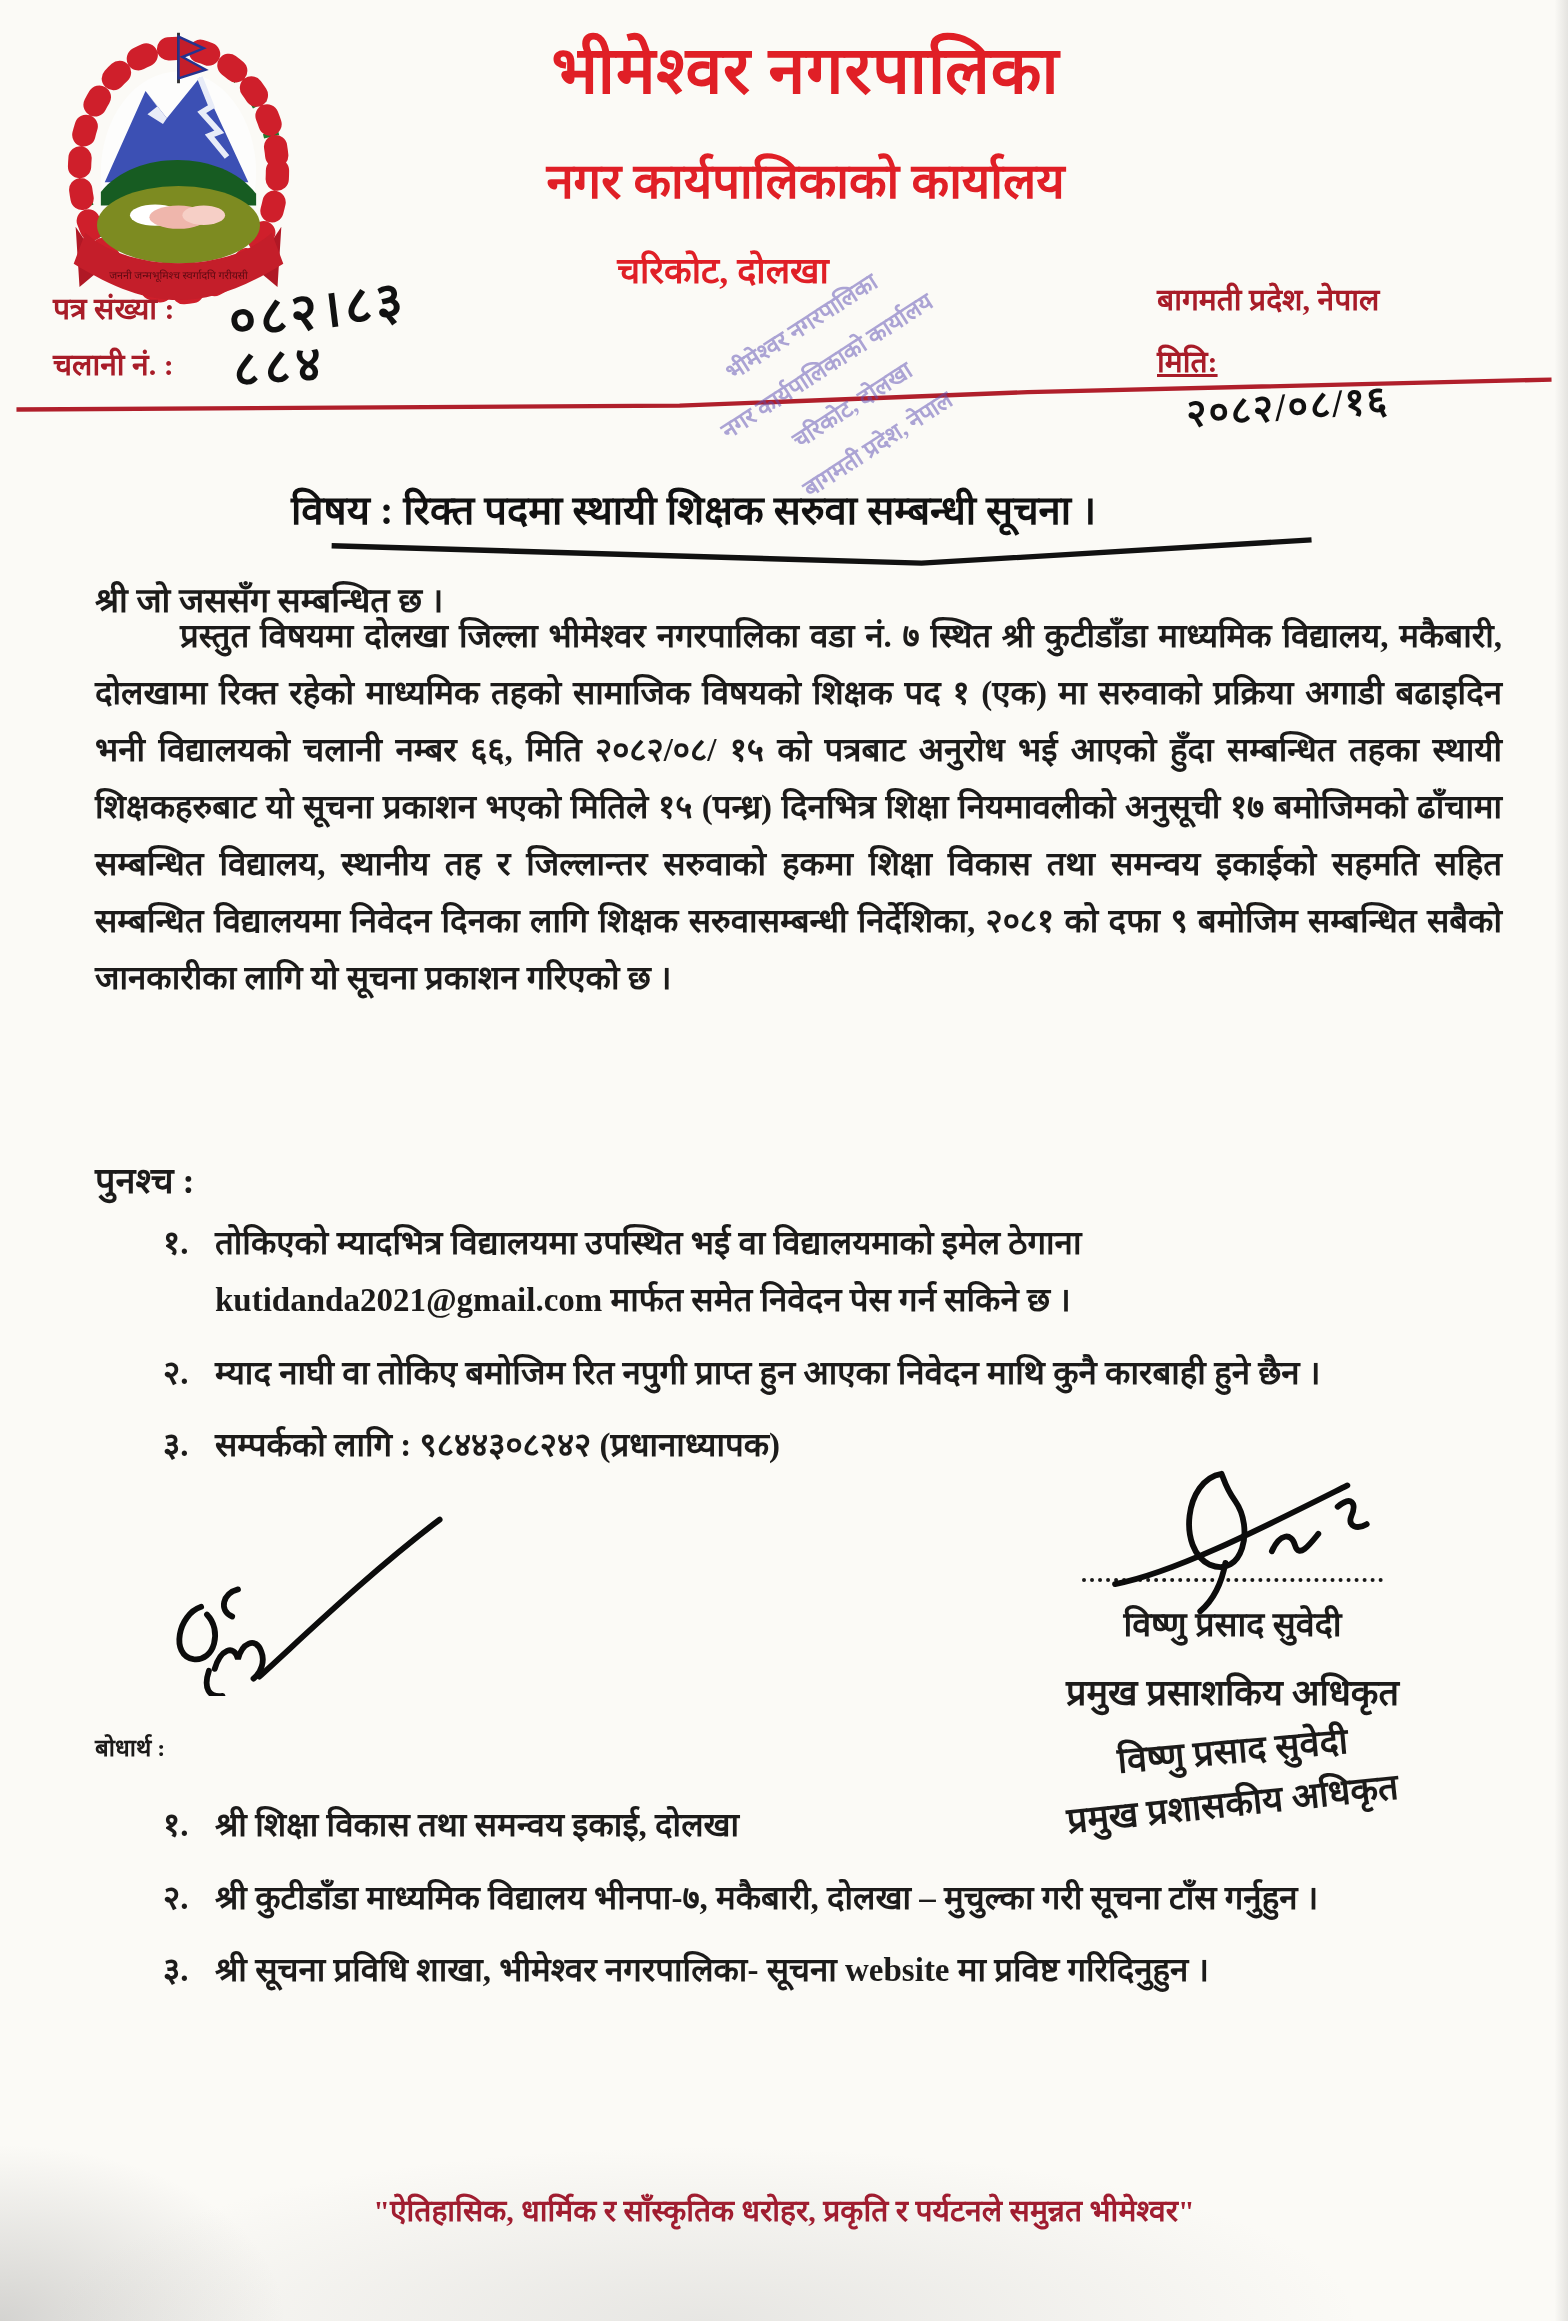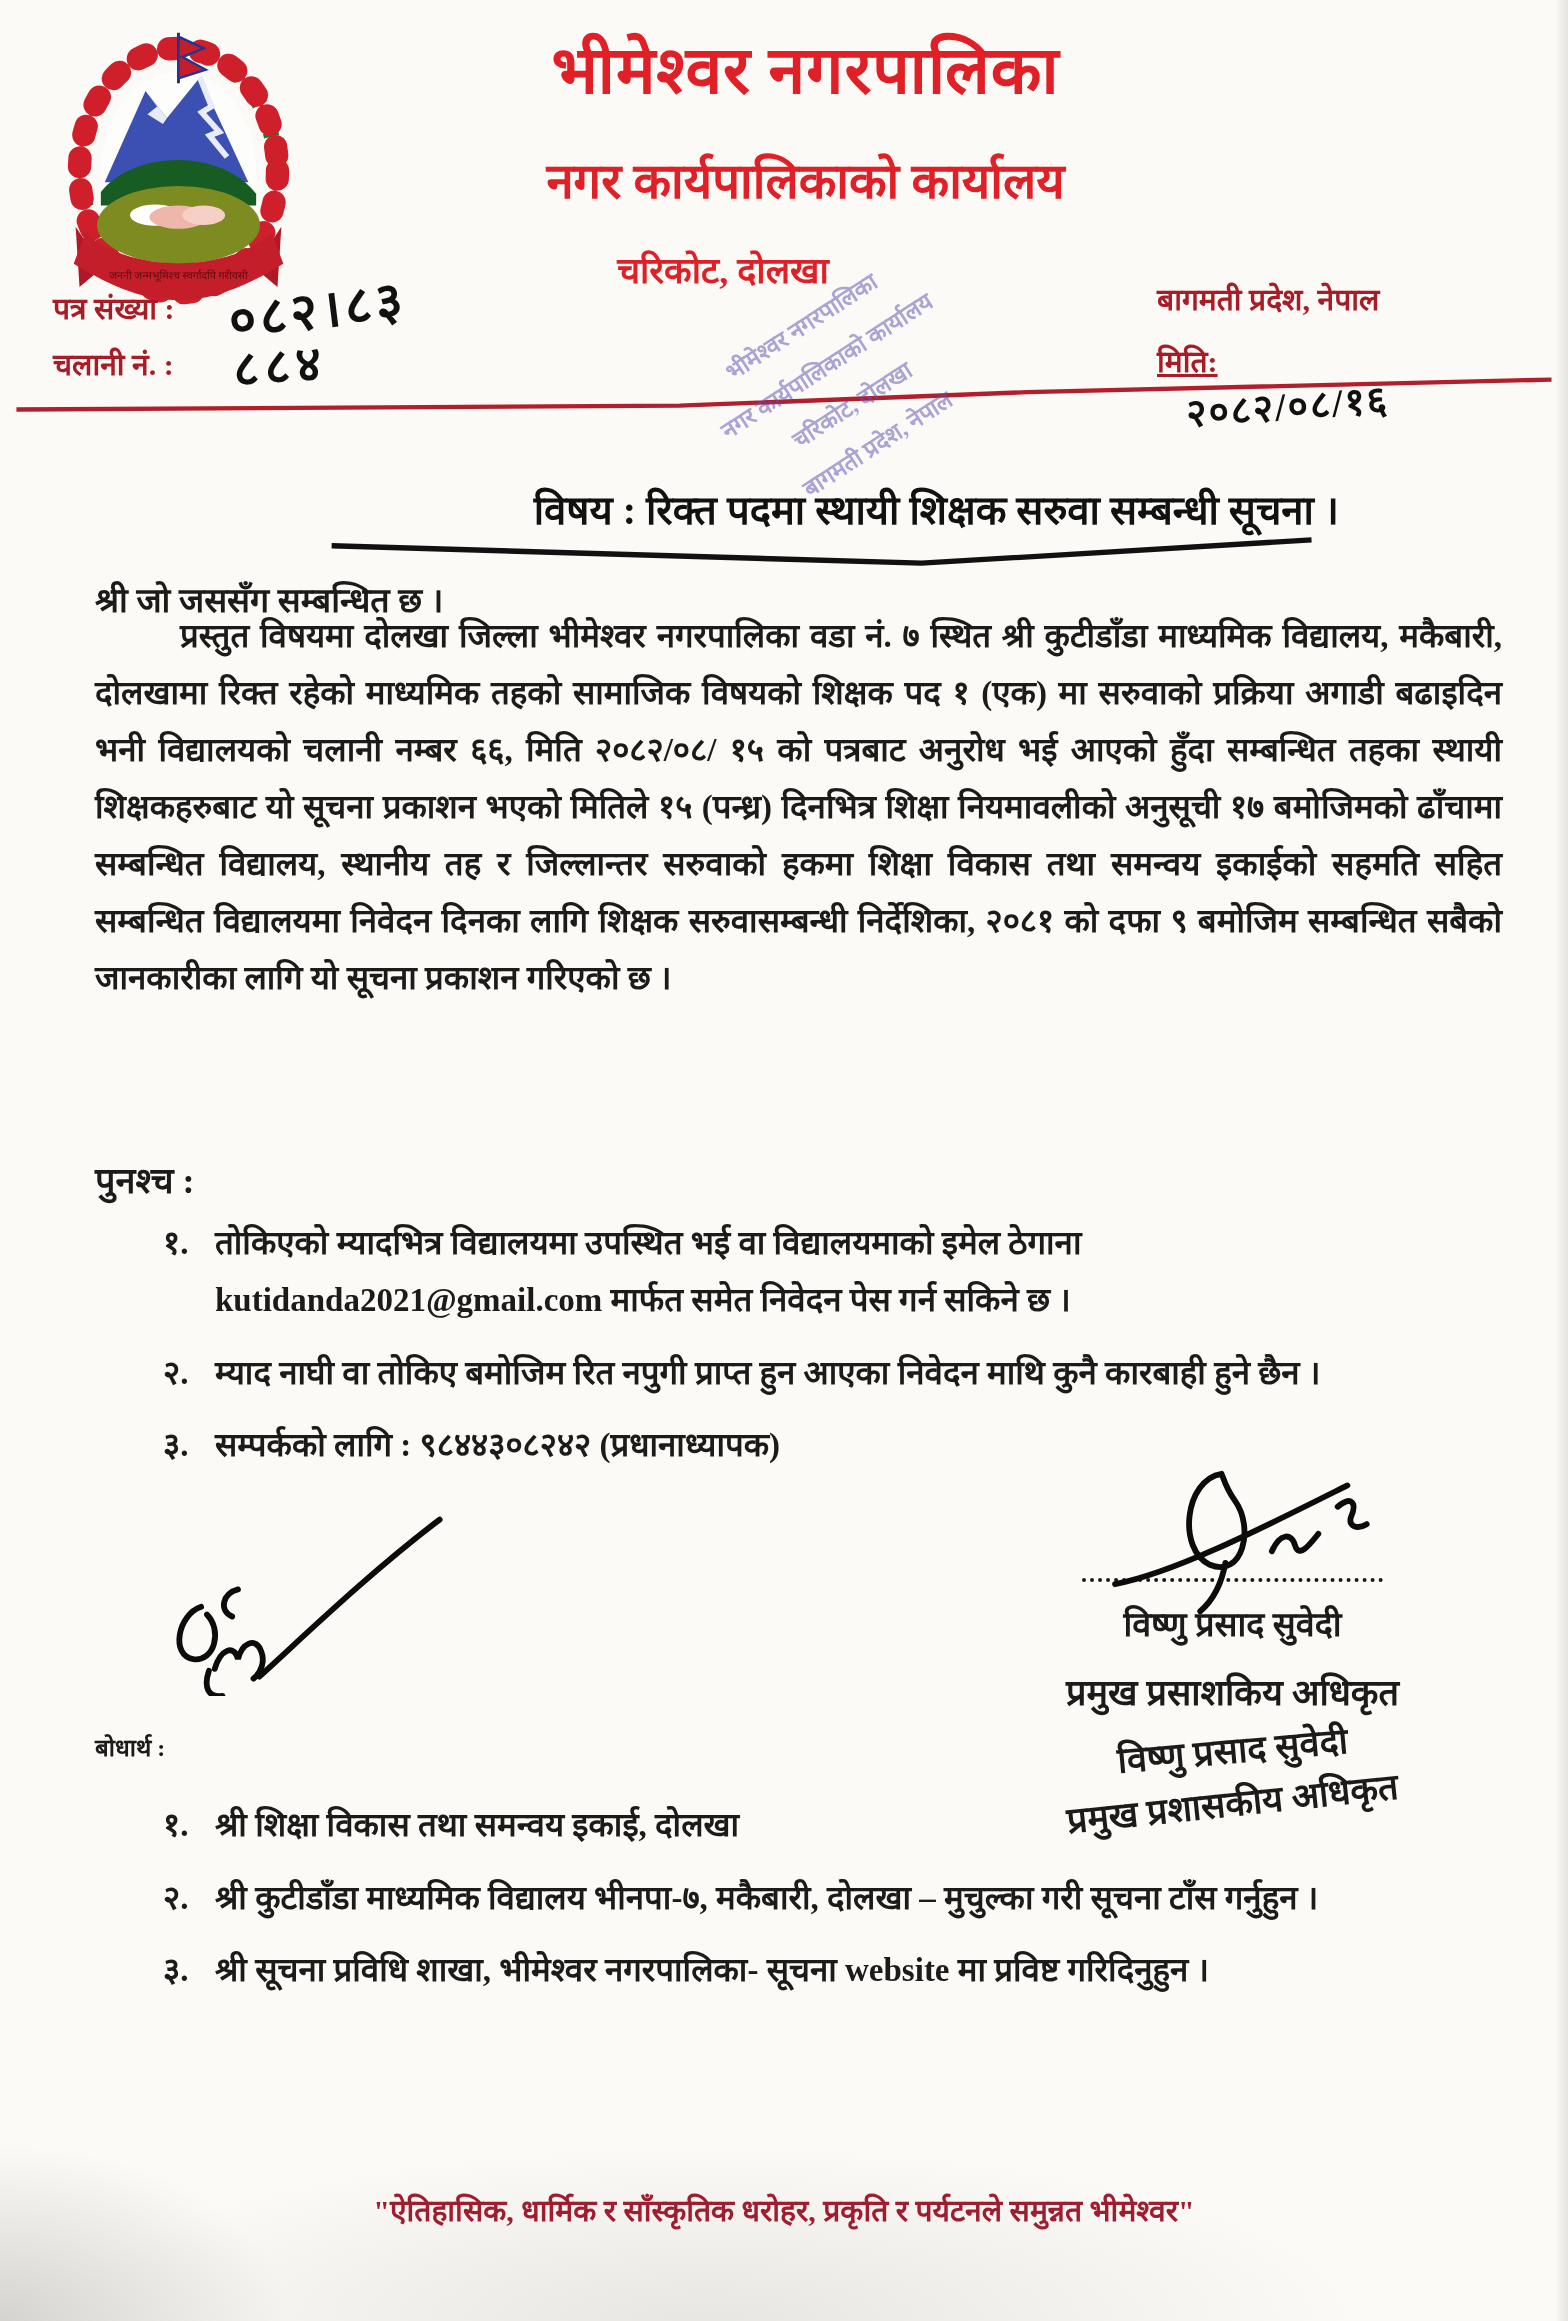--- a/index.html
+++ b/index.html
@@ -41,21 +41,21 @@
   .ref-val{position:absolute;left:175px;top:-15.5px;font-size:52px;transform:rotate(-7deg);letter-spacing:3.9px;}
   .disp-val{position:absolute;left:180px;top:-11.6px;font-size:49px;transform:rotate(-4deg);letter-spacing:5.8px;}
   .meta-right{left:1157px;top:278px;width:398px;}
   .province{font-size:30px;font-weight:700;color:var(--label-red);}
   .date-label{margin-top:21.3px;font-size:30px;font-weight:700;color:var(--label-red);text-decoration:underline;}
   .date-val{left:1186px;top:378px;font-size:39px;transform:rotate(-4deg);letter-spacing:1.9px;}
   .rule-svg{left:0;top:367px;width:1568px;height:58px;}
   
   .stamp{left:631px;top:233px;width:427px;height:320px;}
   
-  .subject{left:291px;top:481px;width:1048px;text-align:right;
+  .subject{left:291px;top:481px;width:1048px;text-align:left;
     font-size:40px;font-weight:700;color:#111;}
   .subject-underline{left:320px;top:532px;width:1009px;height:43px;}
   .salutation{left:95px;top:576px;font-size:34px;font-weight:700;}
   
   .body-par{left:95px;top:608px;width:1407px;font-size:33px;font-weight:600;
     line-height:57px;text-align:justify;text-indent:85px;margin:0;}
   
   .ps-head{left:95px;top:1155px;font-size:36px;font-weight:700;}
   .list{left:163px;width:1242px;font-size:33px;font-weight:600;line-height:57px;}
   .ps-list{top:1215px;}

